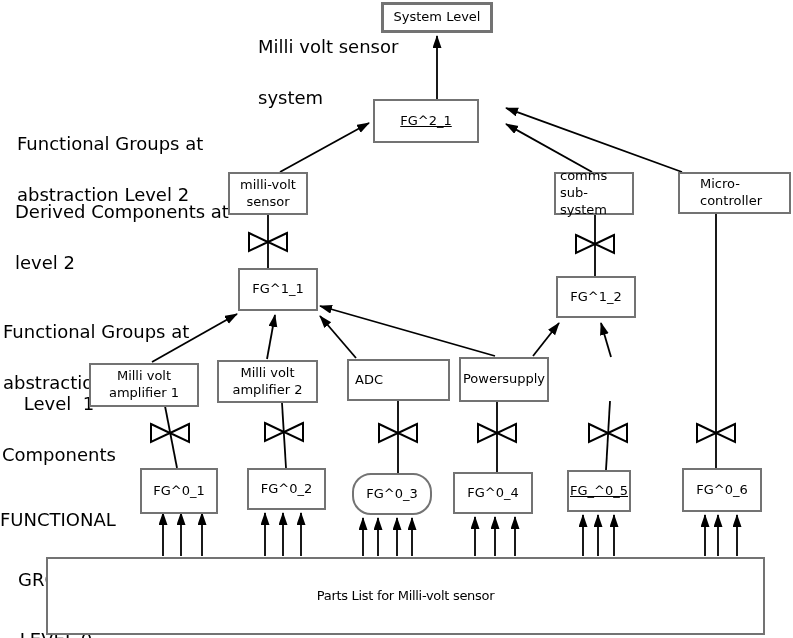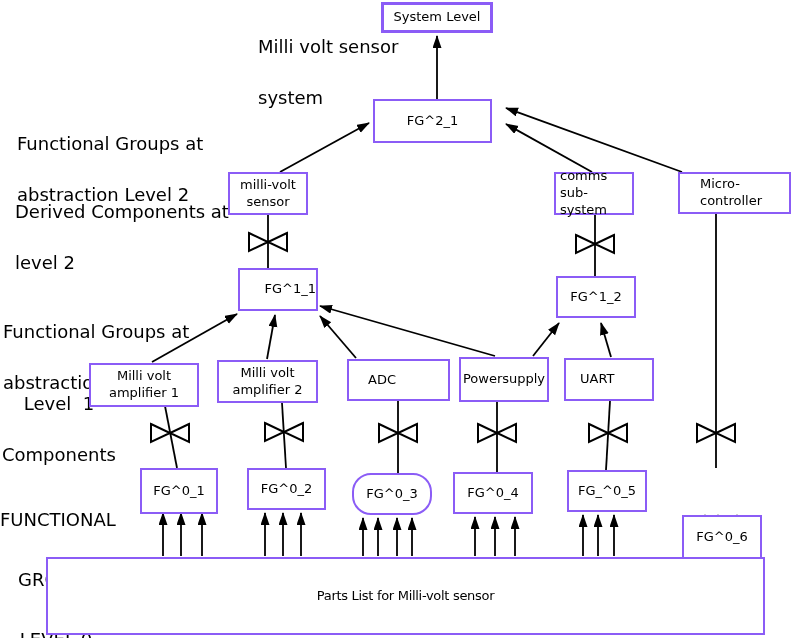--- a/index.html
+++ b/index.html
@@ -4,21 +4,21 @@
 <style>
   html,body{margin:0;padding:0;background:#ffffff;}
   #stage{
     position:relative;width:793px;height:638px;background:#ffffff;
     font-family:"DejaVu Sans","Liberation Sans",sans-serif;color:#000;
     overflow:hidden;
   }
   #wires{position:absolute;left:0;top:0;z-index:0;}
   .box{
     position:absolute;z-index:2;box-sizing:border-box;
-    border:2px solid #8b5cf6;background:#fff;
+    border:2px solid #737373;background:#fff;
     display:flex;flex-direction:column;align-items:center;justify-content:center;
     font-size:13px;line-height:1.3;text-align:center;
   }
   .box.thick{border-width:3px;}
   .box.left{align-items:flex-start;text-align:left;}
   .side-label{
     position:absolute;z-index:1;font-size:18px;line-height:17px;white-space:pre;
   }
   .side-label.caps{line-height:20px;text-align:center;width:112px;}
   .parts-text{letter-spacing:-0.3px;}
@@ -117,85 +117,82 @@
   <div class="side-label caps" style="left:0px;top:470px;">
     <div>FUNCTIONAL</div>
     <div>GROUPS</div>
     <div>LEVEL 0</div>
   </div>
 
   <div class="box thick" style="left:381px;top:2px;width:112px;height:31px;">
     <span>System Level</span>
   </div>
 
-  <div class="box" style="left:373px;top:99px;width:119px;height:44px;">
+  <div class="box" style="left:373px;top:99px;width:106px;height:44px;text-decoration:underline;">
     <span>FG^2_1</span>
   </div>
 
   <div class="box" style="left:228px;top:172px;width:80px;height:43px;">
     <span>milli-volt</span>
     <span>sensor</span>
   </div>
 
   <div class="box left" style="left:554px;top:172px;width:80px;height:43px;padding-left:4px;">
     <span>comms</span>
     <span>sub-system</span>
   </div>
 
   <div class="box left" style="left:678px;top:172px;width:113px;height:42px;padding-left:20px;">
     <span>Micro-</span>
     <span>controller</span>
   </div>
 
-  <div class="box" style="left:238px;top:268px;width:80px;height:43px;align-items:flex-end;">
+  <div class="box" style="left:238px;top:268px;width:80px;height:43px;">
     <span>FG^1_1</span>
   </div>
 
   <div class="box" style="left:556px;top:276px;width:80px;height:42px;">
     <span>FG^1_2</span>
   </div>
 
   <div class="box" style="left:89px;top:363px;width:110px;height:44px;">
     <span>Milli volt</span>
     <span>amplifier 1</span>
   </div>
 
   <div class="box" style="left:217px;top:360px;width:101px;height:43px;">
     <span>Milli volt</span>
     <span>amplifier 2</span>
   </div>
 
-  <div class="box left" style="left:347px;top:359px;width:103px;height:42px;padding-left:19px;">
+  <div class="box left" style="left:347px;top:359px;width:103px;height:42px;padding-left:6px;">
     <span>ADC</span>
   </div>
 
   <div class="box" style="left:459px;top:357px;width:90px;height:45px;">
     <span>Powersupply</span>
   </div>
 
-  <div class="box left" style="left:564px;top:358px;width:90px;height:43px;padding-left:14px;">
-    <span>UART</span>
-  </div>
 
   <div class="box" style="left:140px;top:468px;width:78px;height:46px;">
     <span>FG^0_1</span>
   </div>
   <div class="box" style="left:247px;top:468px;width:79px;height:42px;">
     <span>FG^0_2</span>
   </div>
   <div class="box" style="left:352px;top:473px;width:80px;height:42px;border-radius:19px;">
     <span>FG^0_3</span>
   </div>
   <div class="box" style="left:453px;top:472px;width:80px;height:42px;">
     <span>FG^0_4</span>
   </div>
-  <div class="box" style="left:567px;top:470px;width:80px;height:42px;">
+  <div class="box" style="left:567px;top:470px;width:64px;height:42px;text-decoration:underline;">
     <span>FG_^0_5</span>
   </div>
-  <div class="box" style="left:682px;top:468px;width:80px;height:44px;margin-top:47px;">
+  <div class="box" style="left:682px;top:468px;width:80px;height:44px;">
     <span>FG^0_6</span>
   </div>
 
   <div class="box" style="left:46px;top:557px;width:719px;height:78px;">
     <span class="parts-text">Parts List for Milli-volt sensor</span>
   </div>
 
 </div>
 
 </body></html>

